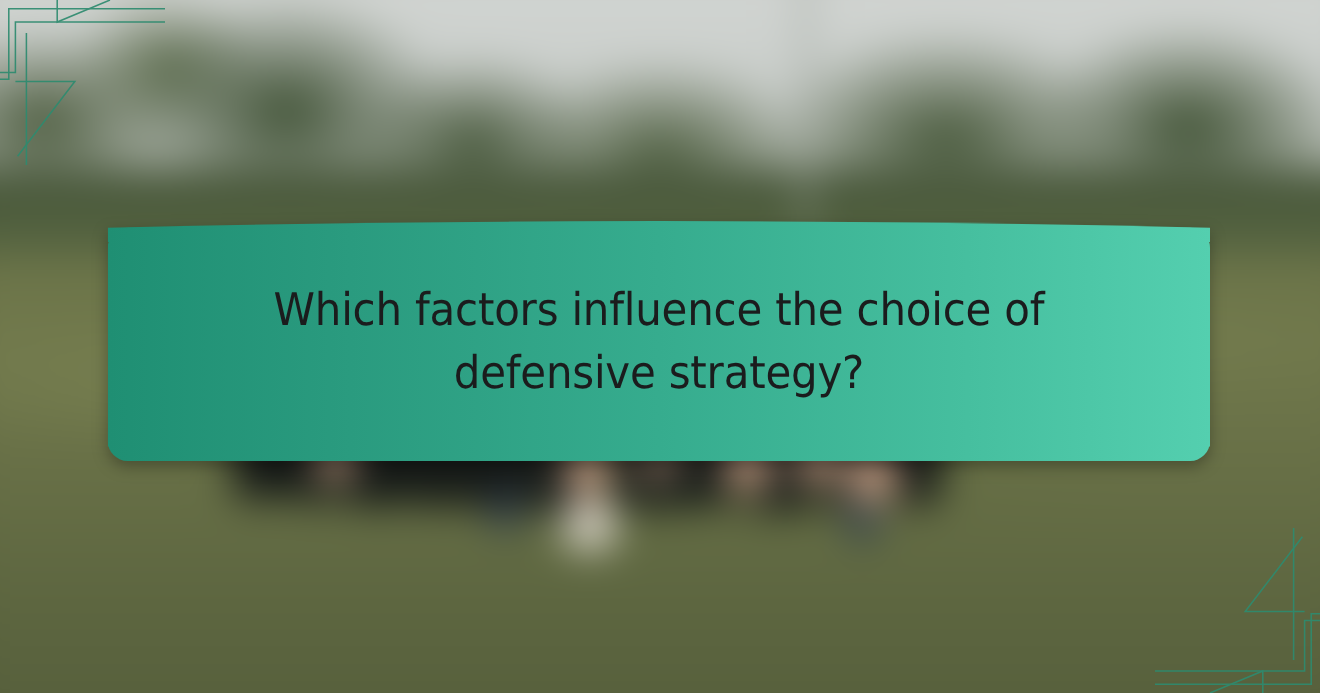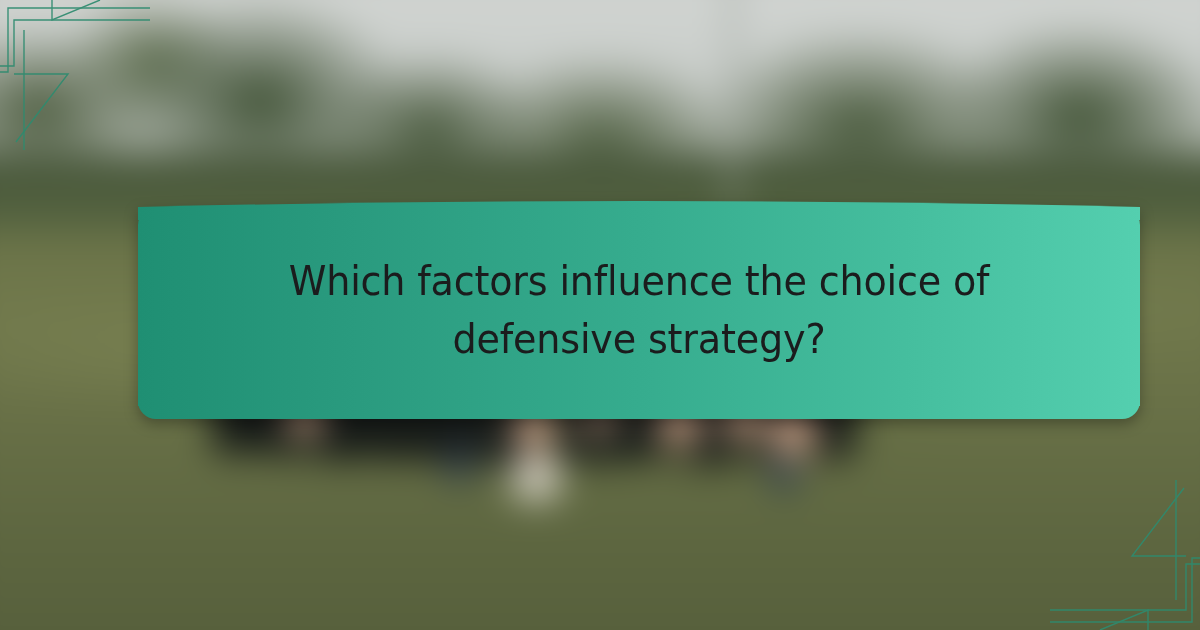--- a/index.html
+++ b/index.html
@@ -112,21 +112,20 @@
   .corner.tl { left: 0; top: 0; }
   .corner.br { right: 0; bottom: 0; transform: rotate(180deg); }
 
   
   .card-wrap {
     position: absolute;
     left: 98px;
     top: 196px;
     width: 1002px;
     height: 228px;
-    margin-left: 40px;
   }
   .card-shape {
     position: absolute;
     inset: 0;
     filter: drop-shadow(0 5px 7px rgba(0,0,0,.30));
   }
   .card-text {
     position: absolute;
     left: 0;
     right: 0;

